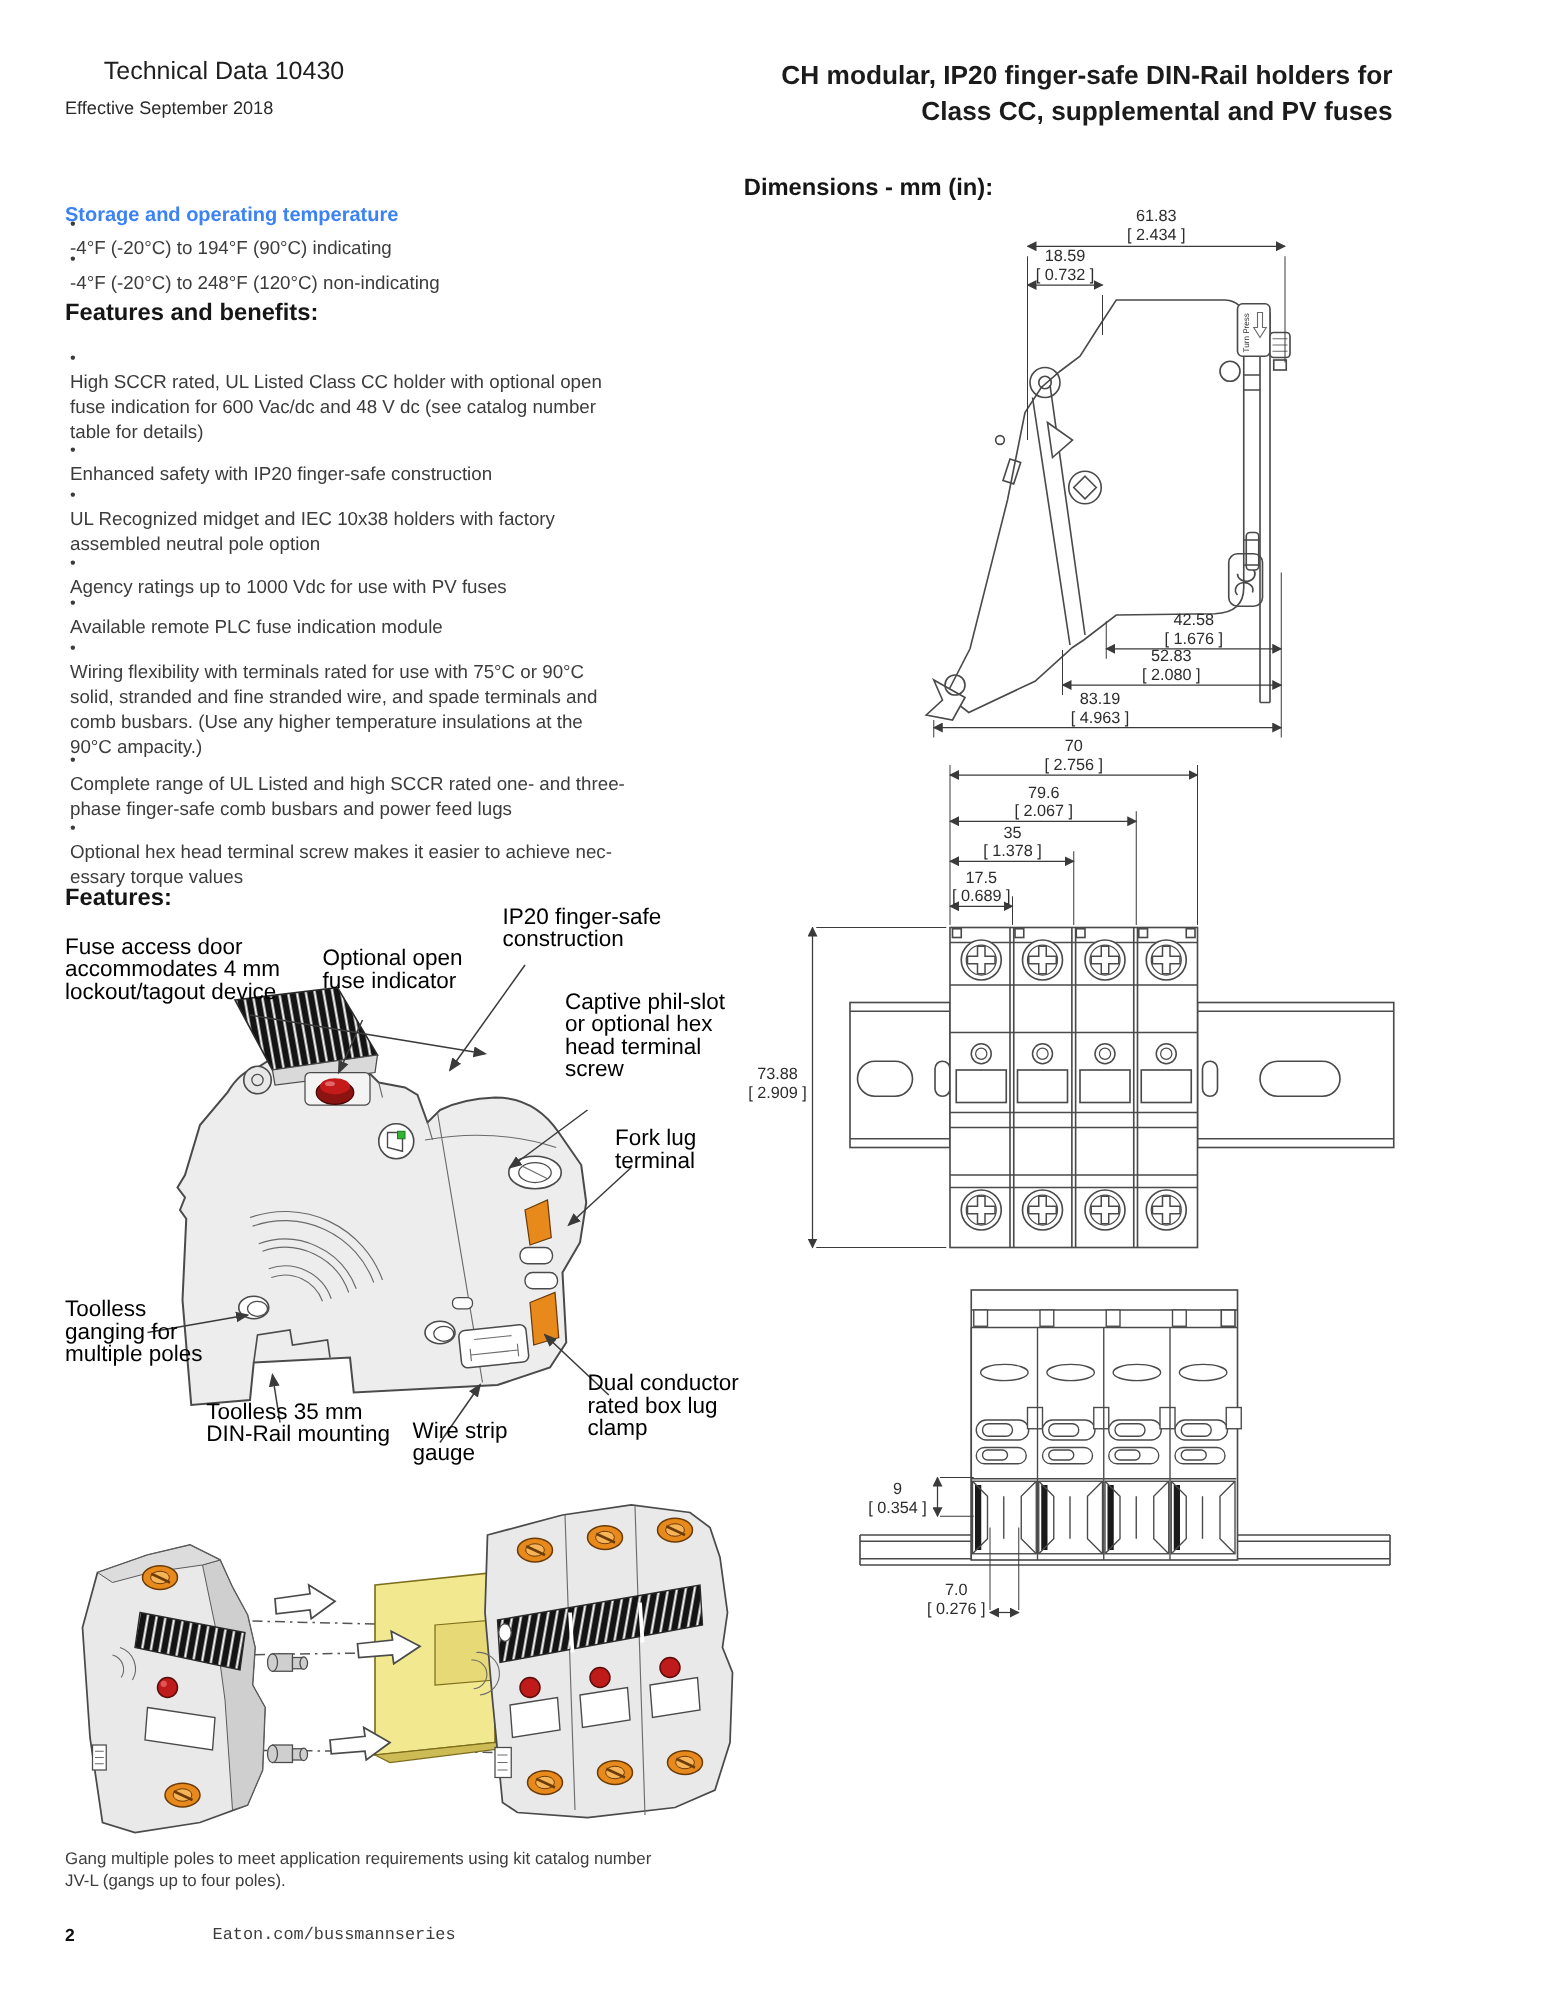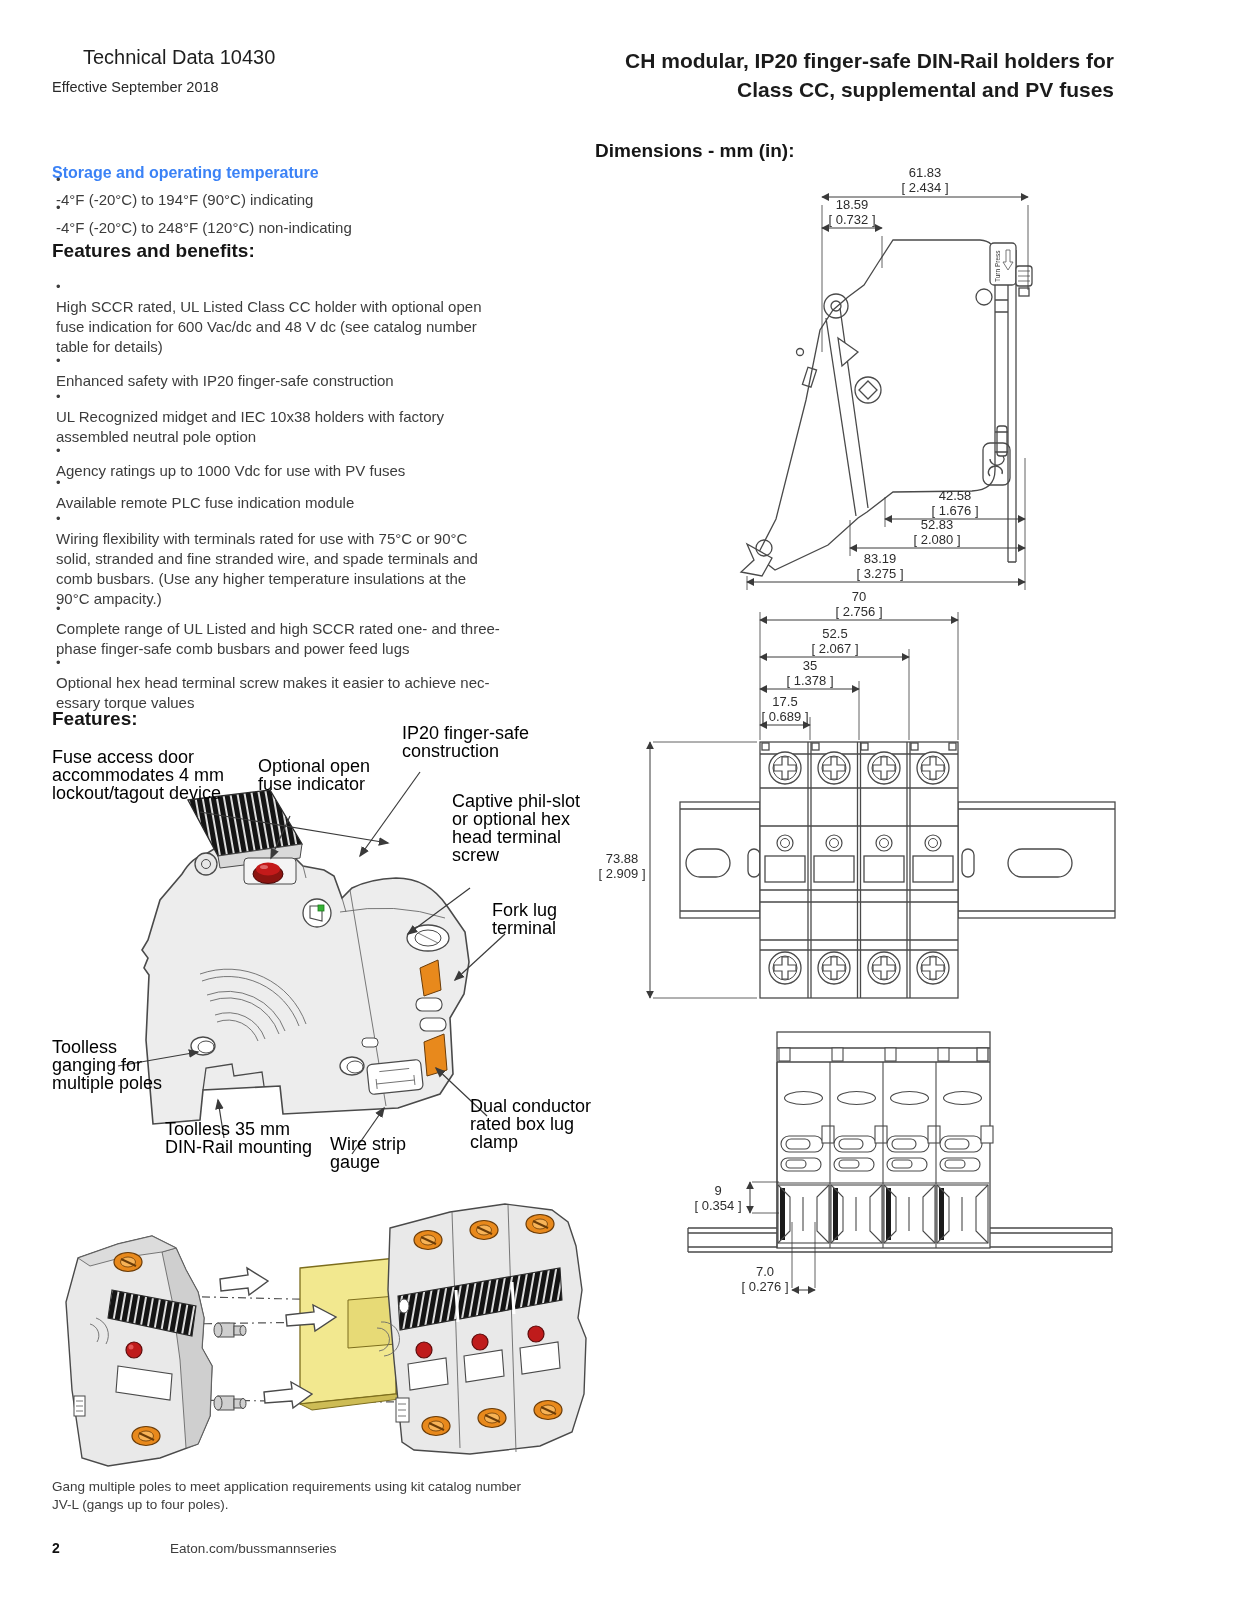--- a/index.html
+++ b/index.html
@@ -13,21 +13,21 @@
   .h-big{font-size:19px;font-weight:bold;color:#161616;}
   .bullet{display:flex;font-size:15px;line-height:20px;color:#3c3c3c;flex-direction:column;}
   .bullet .dot{width:20px;flex:0 0 20px;}
   .bullet .dot::before{content:"•";font-size:13px;}
   .bullet .txt{white-space:pre-line;}
   .feat-label{font-size:18px;line-height:18px;color:#000000;white-space:pre-line;}
   .dimlab{transform:translateX(-50%);text-align:center;font-size:13px;line-height:15px;
           color:#2d2d2d;white-space:nowrap;}
   .caption{font-size:13.5px;line-height:18px;color:#3d3d3d;white-space:pre-line;}
   .pagenum{font-size:14px;font-weight:bold;color:#111;}
-  .site{font-size:13.5px;color:#3d3d3d;}
+  .site{font-size:13.5px;color:#3d3d3d;font-family:Liberation Mono, monospace;}
   svg .ln{stroke:#4a4a4a;stroke-width:1.3;fill:none;}
   svg .lnw{stroke:#4a4a4a;stroke-width:1.3;fill:#ffffff;}
   svg .thin{stroke:#6a6a6a;stroke-width:0.9;fill:none;}
   svg .dim{stroke:#3a3a3a;stroke-width:1;fill:none;}
   svg .ext{stroke:#3a3a3a;stroke-width:0.8;fill:none;}
   svg .lbl-arrow{stroke:#3a3a3a;stroke-width:1.2;fill:none;}
   svg text{font-family:"Liberation Sans",sans-serif;}
 </style>
 </head>
 <body>
@@ -428,29 +428,29 @@
   <div class="abs dimlab" style="left:955px;top:488px">
     <div>42.58</div>
     <div>[ 1.676 ]</div>
   </div>
   <div class="abs dimlab" style="left:937px;top:517px">
     <div>52.83</div>
     <div>[ 2.080 ]</div>
   </div>
   <div class="abs dimlab" style="left:880px;top:551px">
     <div>83.19</div>
-    <div>[ 3.275 ]</div>
+    <div>[ 4.963 ]</div>
   </div>
 
   <div class="abs dimlab" style="left:859px;top:589px">
     <div>70</div>
     <div>[ 2.756 ]</div>
   </div>
   <div class="abs dimlab" style="left:835px;top:626px">
-    <div>52.5</div>
+    <div>79.6</div>
     <div>[ 2.067 ]</div>
   </div>
   <div class="abs dimlab" style="left:810px;top:658px">
     <div>35</div>
     <div>[ 1.378 ]</div>
   </div>
   <div class="abs dimlab" style="left:785px;top:694px">
     <div>17.5</div>
     <div>[ 0.689 ]</div>
   </div>

